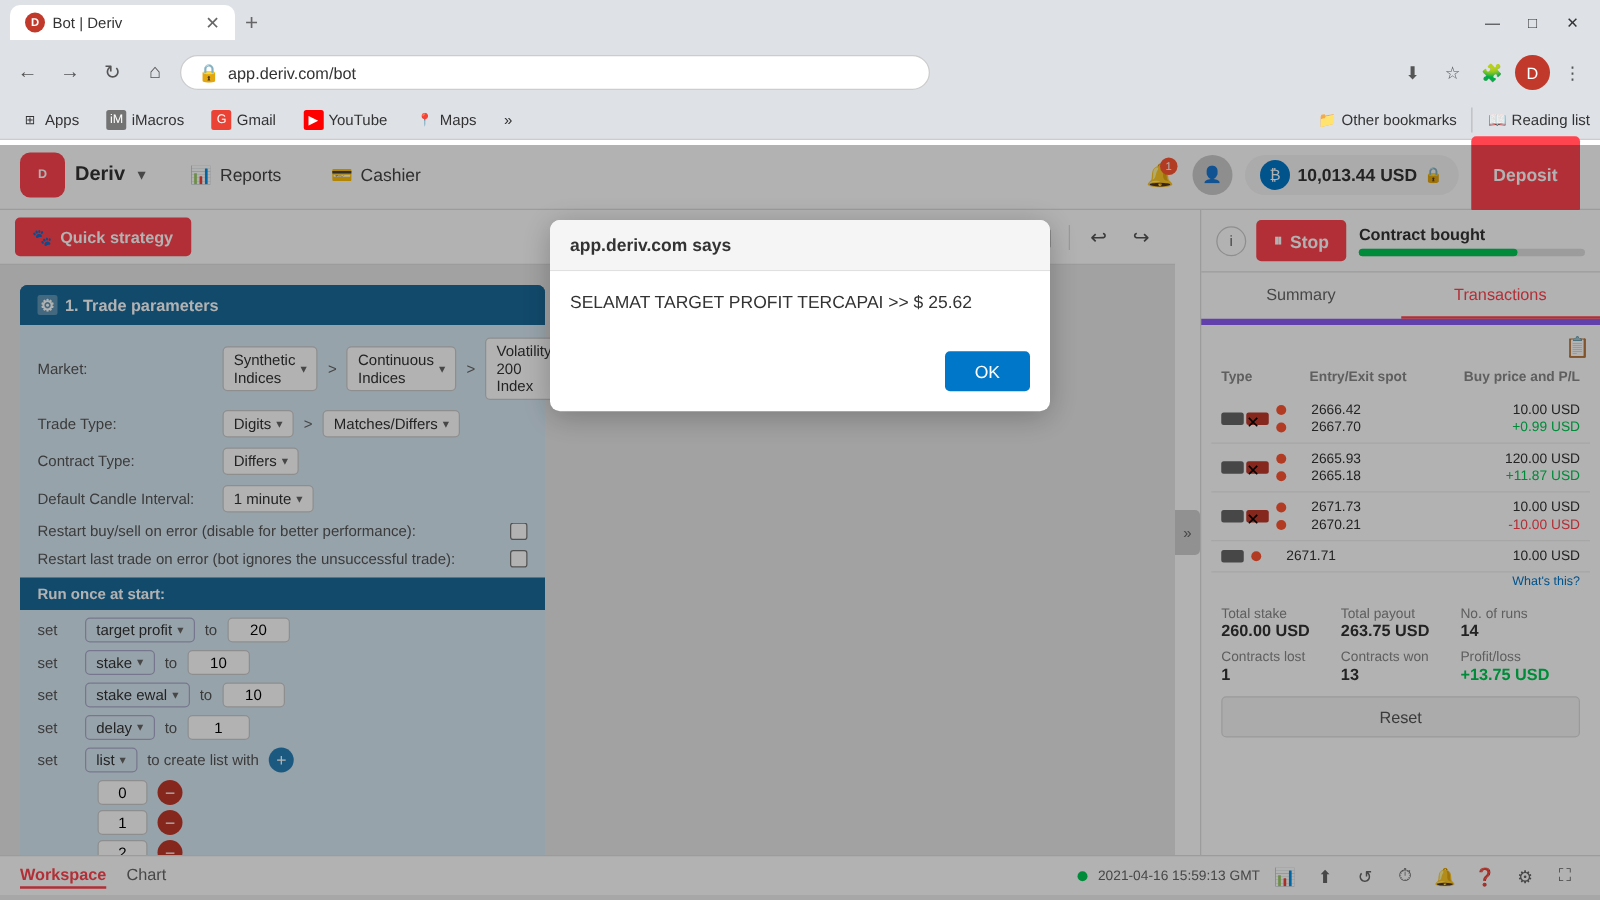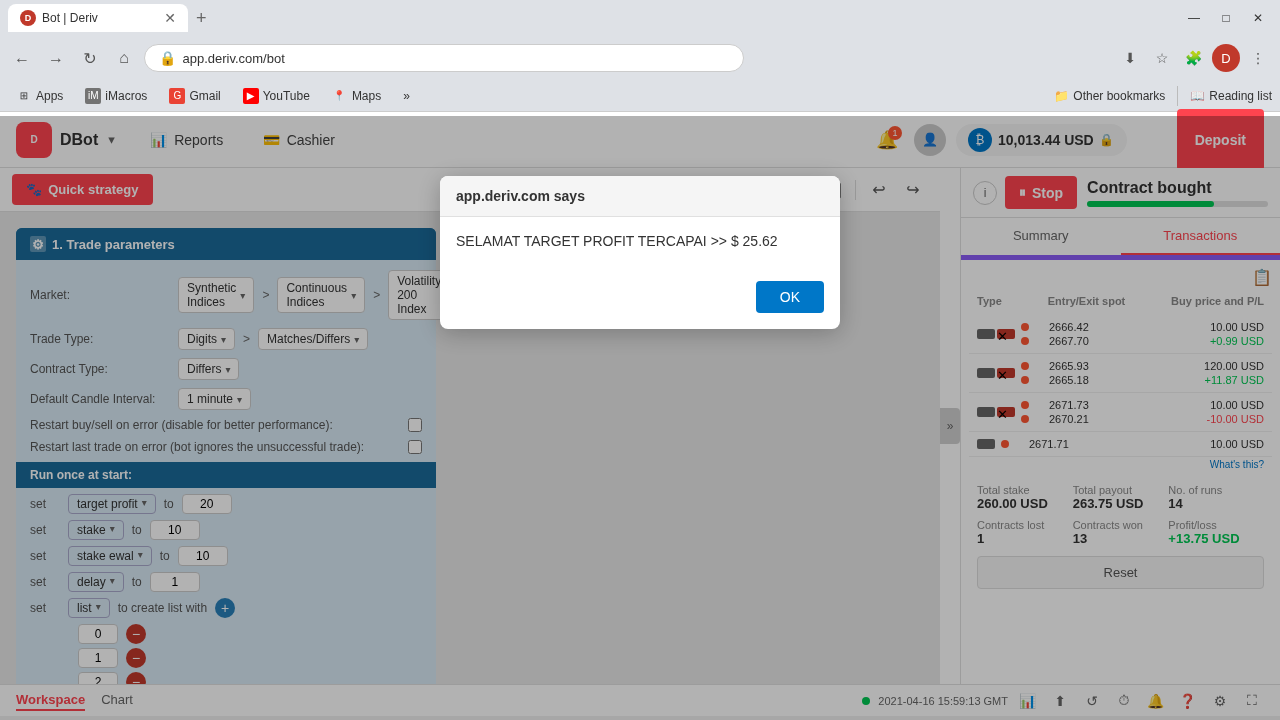--- a/index.html
+++ b/index.html
@@ -44,21 +44,21 @@
     .nav-items { display: flex; gap: 16px; align-items: center; }
     .nav-item { display: flex; align-items: center; gap: 6px; padding: 6px 12px; border-radius: 4px; cursor: pointer; color: #444; font-size: 14px; }
     .header-right { margin-left: auto; display: flex; align-items: center; gap: 10px; }
     .notification-btn { position: relative; width: 32px; height: 32px; display: flex; align-items: center; justify-content: center; cursor: pointer; }
     .notif-badge { position: absolute; top: 2px; right: 2px; background: #ff5733; color: white; border-radius: 50%; width: 14px; height: 14px; font-size: 9px; display: flex; align-items: center; justify-content: center; }
     .account-icon { width: 32px; height: 32px; border-radius: 50%; background: #ccc; display: flex; align-items: center; justify-content: center; color: #555; cursor: pointer; }
     .balance-area { display: flex; align-items: center; gap: 6px; background: #f5f5f5; border-radius: 20px; padding: 4px 12px; }
     .balance-icon { width: 24px; height: 24px; border-radius: 50%; background: #0077c8; display: flex; align-items: center; justify-content: center; color: white; font-size: 12px; }
     .balance-amount { font-size: 14px; font-weight: 600; color: #333; }
     .lock-icon { color: #999; font-size: 12px; }
-    .deposit-btn { background: #ff444f; color: white; border: none; border-radius: 4px; padding: 23px 18px; font-size: 14px; font-weight: 600; cursor: pointer; margin-left: 40px; }
+    .deposit-btn { background: #ff444f; color: white; border: none; border-radius: 4px; padding: 23px 18px; font-size: 14px; font-weight: 600; cursor: pointer; }
 
     
     .main-content { display: flex; flex: 1; overflow: hidden; }
     .toolbar { display: flex; align-items: center; padding: 6px 12px; border-bottom: 1px solid #e0e0e0; gap: 4px; background: #fff; }
     .tool-btn { width: 30px; height: 30px; display: flex; align-items: center; justify-content: center; border-radius: 4px; cursor: pointer; color: #555; font-size: 16px; border: 1px solid transparent; }
     .tool-sep { width: 1px; height: 20px; background: #ddd; margin: 0 4px; }
     .quick-strategy-btn { display: flex; align-items: center; gap: 6px; background: #ff444f; color: white; border: none; border-radius: 4px; padding: 8px 14px; font-size: 13px; font-weight: 600; cursor: pointer; }
 
     
     .workspace { flex: 1; overflow: auto; background: #e8e8e8; padding: 16px; }
@@ -67,35 +67,35 @@
     .block-icon { width: 16px; height: 16px; background: rgba(255,255,255,0.3); border-radius: 2px; display: flex; align-items: center; justify-content: center; }
     .trade-block-body { background: #d9eaf5; border-radius: 0 0 6px 6px; padding: 10px 14px; }
     .block-row { display: flex; align-items: center; gap: 8px; margin-bottom: 8px; font-size: 12px; color: #333; }
     .block-label { color: #555; min-width: 140px; }
     .block-select { background: #fff; border: 1px solid #ccc; border-radius: 4px; padding: 3px 8px; font-size: 12px; color: #333; display: flex; align-items: center; gap: 4px; cursor: pointer; }
     .block-arrow { color: #666; font-size: 10px; }
     .block-gt { color: #666; }
     .run-once-header { background: #1a6a9a; color: white; padding: 6px 14px; font-size: 12px; font-weight: 600; margin: 6px -14px; }
     .block-input-row { display: flex; align-items: center; gap: 8px; margin-bottom: 6px; font-size: 12px; }
     .block-set-label { color: #555; min-width: 30px; }
-    .block-val-select { background: #d9eaf5; border: 1px solid #aac; border-radius: 4px; padding: 2px 8px; font-size: 12px; color: #333; display: flex; align-items: flex-start; gap: 4px; cursor: pointer; }
+    .block-val-select { background: #d9eaf5; border: 1px solid #aac; border-radius: 4px; padding: 2px 8px; font-size: 12px; color: #333; display: flex; align-items: center; gap: 4px; cursor: pointer; }
     .block-to-label { color: #555; }
     .block-number { background: #fff; border: 1px solid #ccc; border-radius: 4px; padding: 2px 8px; font-size: 12px; width: 50px; text-align: center; }
     .block-list-row { display: flex; align-items: center; gap: 8px; margin-bottom: 4px; font-size: 12px; }
     .list-num { background: #fff; border: 1px solid #ccc; border-radius: 4px; padding: 2px 6px; font-size: 12px; width: 40px; text-align: center; }
     .list-remove { width: 20px; height: 20px; background: #c0392b; border-radius: 50%; display: flex; align-items: center; justify-content: center; color: white; font-size: 14px; cursor: pointer; }
     .checkbox-input { width: 14px; height: 14px; }
 
     
     .right-panel { width: 320px; border-left: 1px solid #e0e0e0; display: flex; flex-direction: column; background: #fff; }
     .right-panel-header { display: flex; align-items: center; padding: 8px 12px; border-bottom: 1px solid #e0e0e0; }
     .info-btn { width: 24px; height: 24px; border-radius: 50%; border: 1px solid #ccc; display: flex; align-items: center; justify-content: center; font-size: 12px; color: #666; cursor: pointer; margin-right: 8px; }
     .stop-btn { display: flex; align-items: center; gap: 6px; background: #ff444f; color: white; border: none; border-radius: 4px; padding: 8px 14px; font-size: 14px; font-weight: 600; cursor: pointer; }
     .contract-bought { flex: 1; margin-left: 10px; }
-    .contract-label { font-size: 16px; font-weight: 600; color: #333; margin-bottom: 4px; }
+    .contract-label { font-size: 13px; font-weight: 600; color: #333; margin-bottom: 4px; }
     .progress-bar-container { height: 6px; background: #e0e0e0; border-radius: 3px; }
     .progress-bar-fill { height: 100%; background: #00c853; border-radius: 3px; }
     .right-panel-tabs { display: flex; border-bottom: 5px solid #8b5cf6; }
     .rpanel-tab { flex: 1; text-align: center; padding: 10px 4px; font-size: 13px; color: #666; cursor: pointer; border-bottom: 2px solid transparent; }
     .rpanel-tab.active { color: #ff444f; border-bottom: 2px solid #ff444f; }
     .transactions-area { flex: 1; overflow-y: auto; padding: 8px; }
     .transactions-header { display: flex; justify-content: space-between; padding: 4px 8px; font-size: 11px; color: #888; font-weight: 600; margin-bottom: 4px; }
     .transaction-row { display: flex; align-items: center; gap: 6px; padding: 6px 8px; border-bottom: 1px solid #f0f0f0; }
     .tx-type-icons { display: flex; flex-direction: column; gap: 2px; }
     .tx-spots { display: flex; flex-direction: column; gap: 2px; flex: 1; }
@@ -217,21 +217,21 @@
   </div>
 </div>
 
 <div class="app">
 
   <div class="app-header">
     <div class="dbot-logo">
       <div class="dbot-icon">
         <span style="font-size:10px; font-weight:bold;">D</span>
       </div>
-      <span class="dbot-name">DBot</span>
+      <span class="dbot-name">Deriv</span>
       <span class="dbot-dropdown">▾</span>
     </div>
     <div class="nav-items">
       <div class="nav-item">
         <span>📊</span>
         <span>Reports</span>
       </div>
       <div class="nav-item">
         <span>💳</span>
         <span>Cashier</span>

